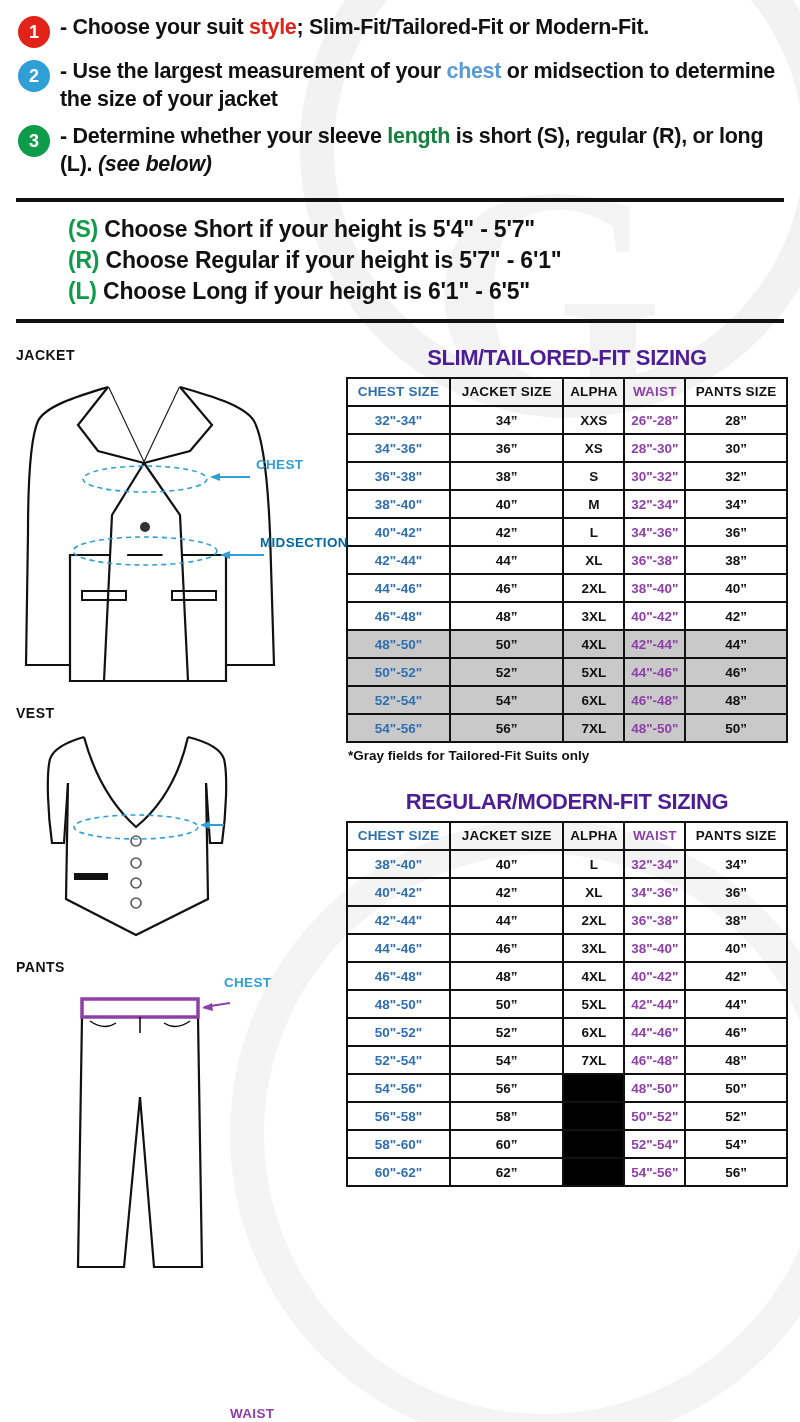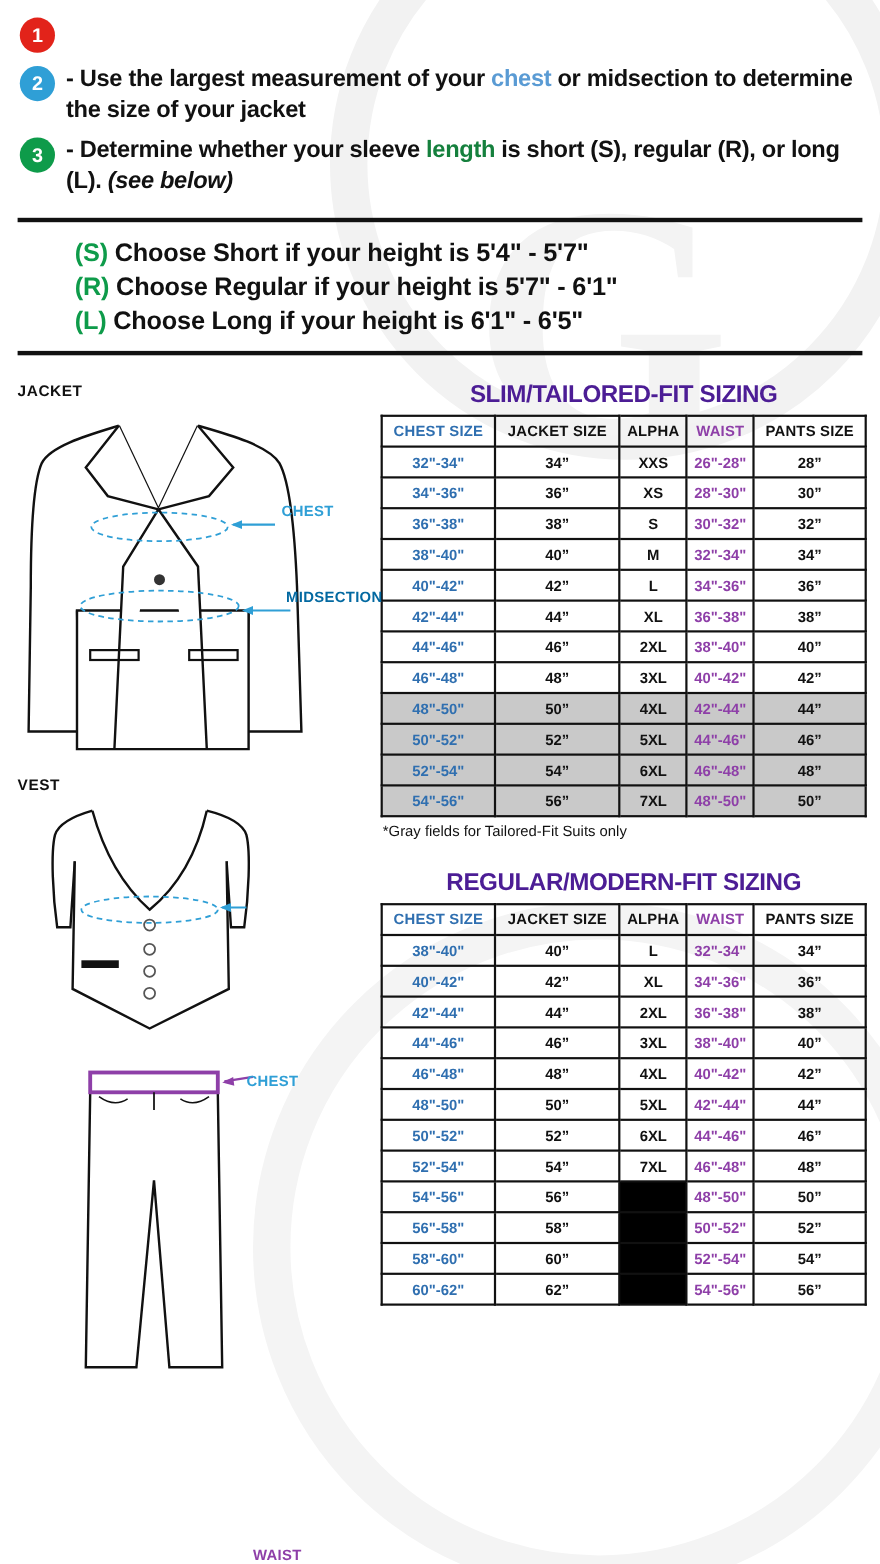--- a/index.html
+++ b/index.html
@@ -50,38 +50,41 @@
 
   table{border-collapse:collapse;width:100%;}
   table td,table th{border:2px solid #111;text-align:center;font-size:13.5px;font-weight:bold;height:26px;padding:0;}
   th{font-size:12px;line-height:1.05;letter-spacing:0.2px;}
   .th-chest{color:#2f6fb0;}
   .th-waist{color:#8e3fa8;}
   .c-chestv{color:#2f6fb0;}
   .c-waistv{color:#8e3fa8;}
   .gray{background:#c9c9c9;}
   .blackcell{background:#000;}
-  .note{font-size:13.5px;font-weight:normal;margin:5px 0 0 2px;}
+  .note{font-size:13.5px;font-weight:bold;margin:5px 0 0 2px;}
 
   svg{display:block;}
 </style>
 </head>
 <body>
 
 <div class="watermark">
   <div class="wm-circle wm1"></div>
   <div class="wm-circle wm2"></div>
   <div class="wm-g">G</div>
 </div>
 
 <div class="page">
 
   <div class="instr">
     <div class="irow">
       <div class="num n1">1</div>
+      <div class="itext">
+        <span>- Choose your suit </span><span class="red">style</span><span>; Slim-Fit/Tailored-Fit or Modern-Fit.</span>
+      </div>
     </div>
     <div class="irow">
       <div class="num n2">2</div>
       <div class="itext">
         <span>- Use the largest measurement of your </span><span class="blue">chest</span><span> or midsection to determine the size of your jacket</span>
       </div>
     </div>
     <div class="irow">
       <div class="num n3">3</div>
       <div class="itext">
@@ -154,20 +157,21 @@
         <g fill="none" stroke="#555" stroke-width="1.6">
           <circle cx="124" cy="118" r="5"></circle>
           <circle cx="124" cy="140" r="5"></circle>
           <circle cx="124" cy="160" r="5"></circle>
           <circle cx="124" cy="180" r="5"></circle>
         </g>
         <rect x="62" y="150" width="34" height="7" fill="#111"></rect>
       </svg>
       <div class="callout c-chest" style="left:212px;top:634px;">CHEST</div>
 
+      <div class="garment-label" style="margin-top:6px;">PANTS</div>
       <svg width="330" height="300" viewBox="0 0 330 300">
         <g fill="#fff" stroke="#111" stroke-width="2.2">
           <path d="M70 40 L186 40 L190 290 L142 290 L128 120 L112 290 L66 290 Z"></path>
         </g>
         <rect x="70" y="22" width="116" height="18" fill="#fff" stroke="#8e3fa8" stroke-width="3.5"></rect>
         <line x1="128" y1="40" x2="128" y2="56" stroke="#111" stroke-width="1.6"></line>
         <path d="M78 44 q14 10 26 2" fill="none" stroke="#111" stroke-width="1.4"></path>
         <path d="M178 44 q-14 10 -26 2" fill="none" stroke="#111" stroke-width="1.4"></path>
         <line x1="192" y1="30" x2="218" y2="26" stroke="#8e3fa8" stroke-width="2"></line>
         <polygon points="190,31 200,26 201,34" fill="#8e3fa8"></polygon>

